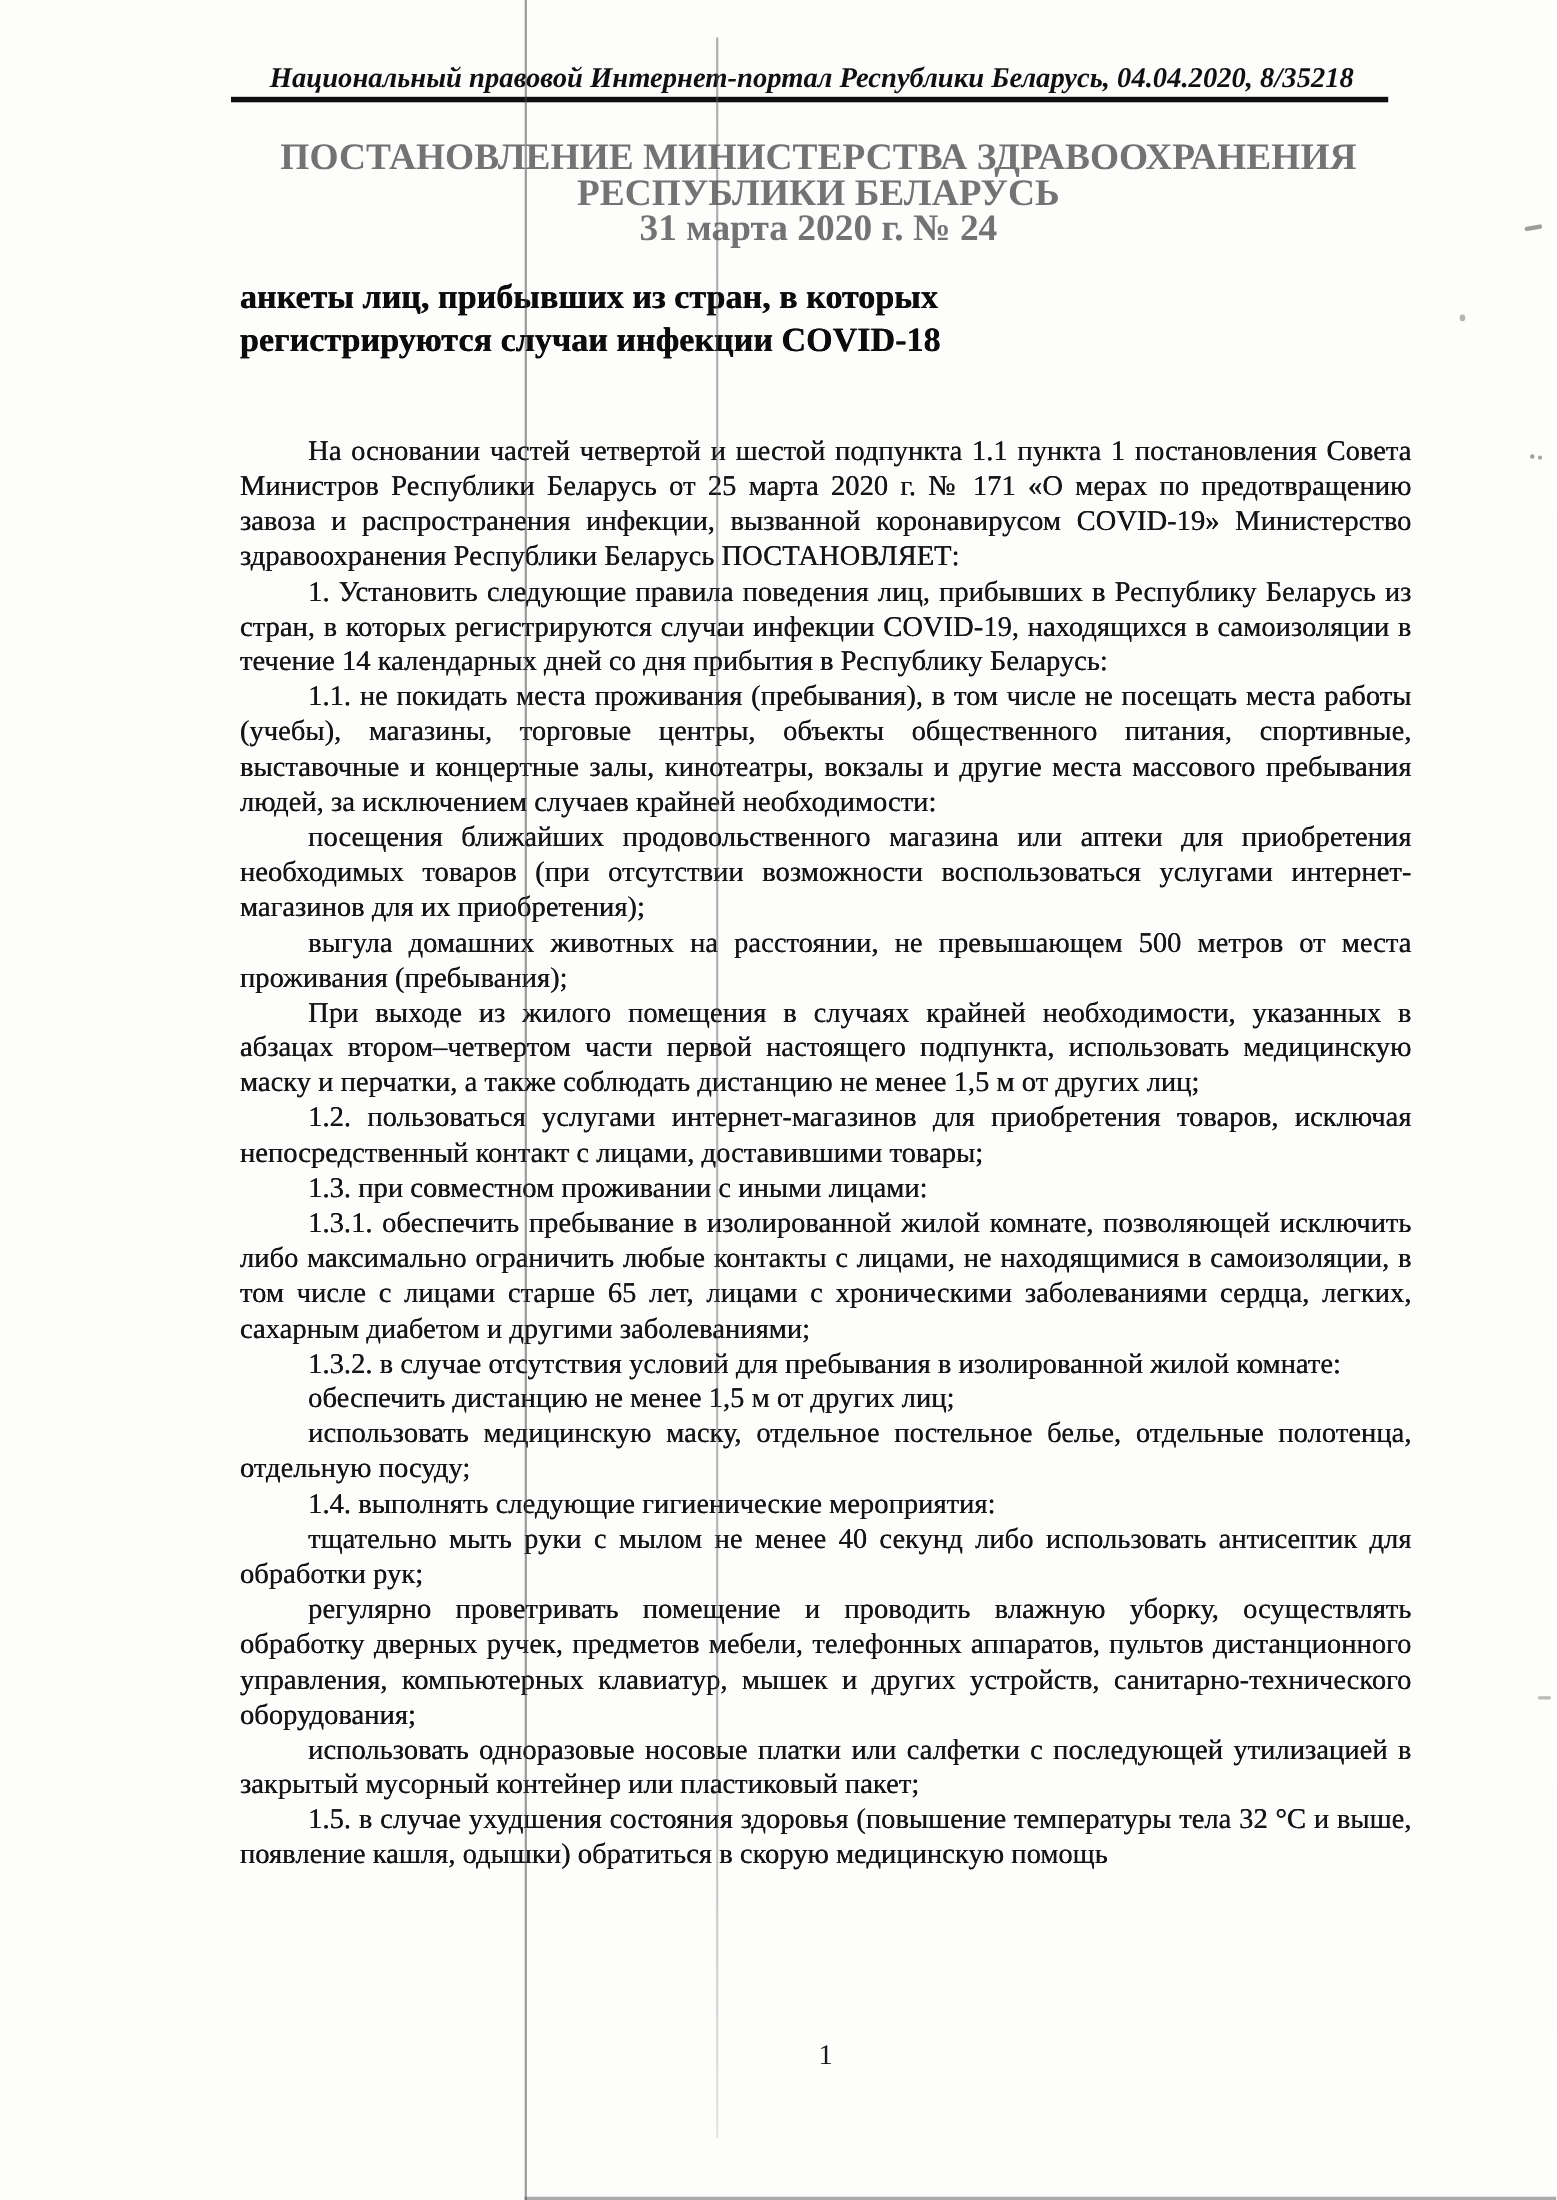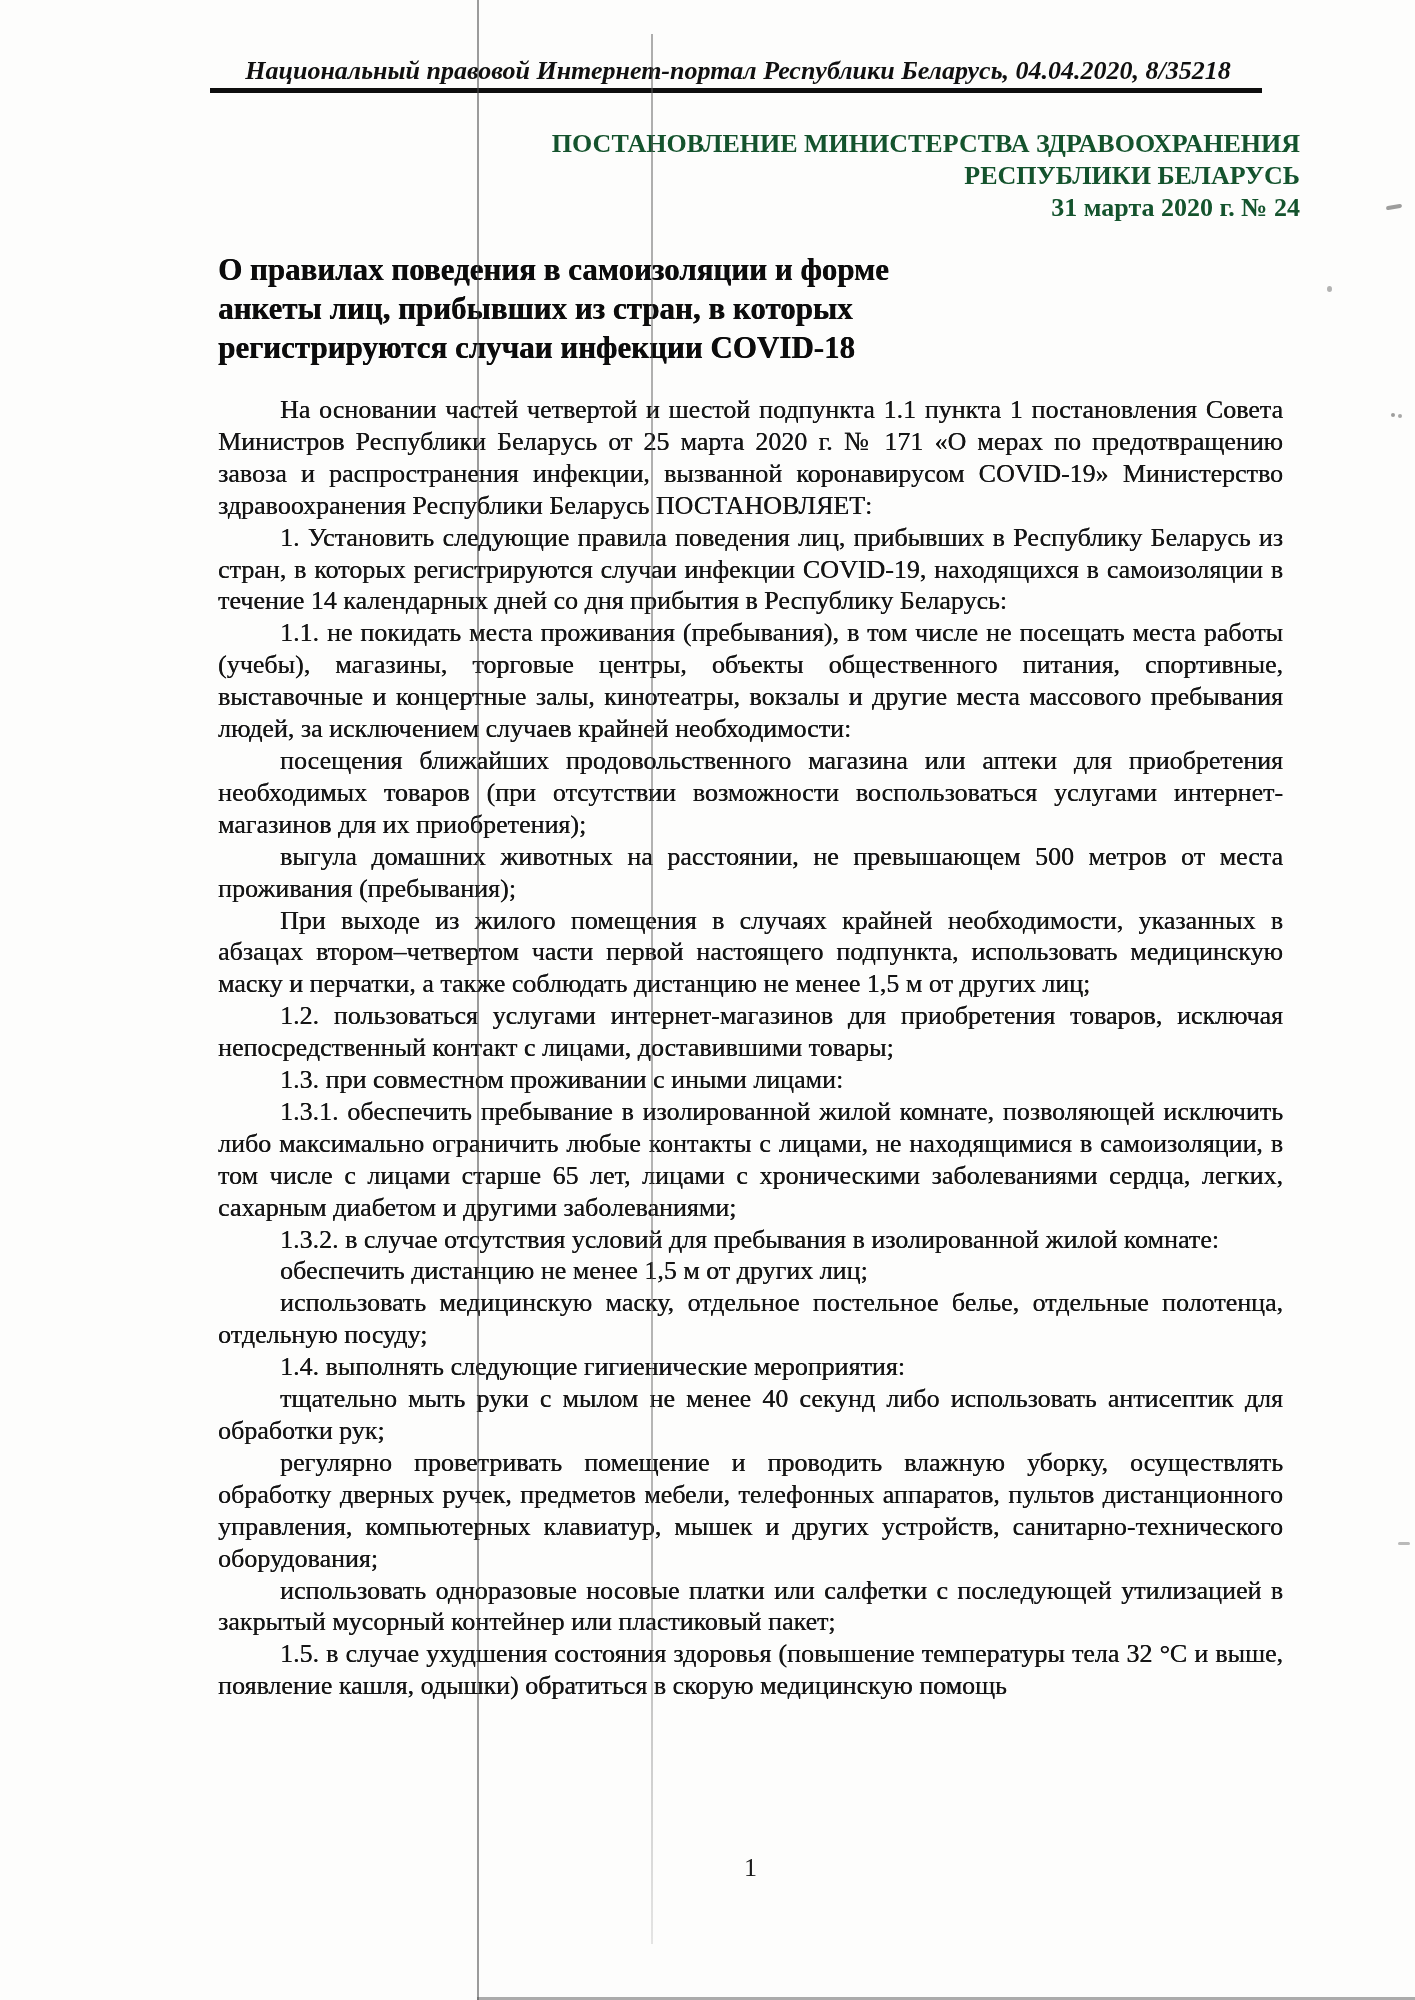--- a/index.html
+++ b/index.html
@@ -31,23 +31,23 @@
     font-size: 26px; font-weight: bold; font-style: italic;
     white-space: nowrap;
     color: #101010;
   }
   .masthead-rule {
     position: absolute; top: 88px; left: 210px; width: 1052px; height: 5px;
     background: #0e0e0e;
   }
   .resolution {
     position: absolute; top: 128px; left: 188px; width: 1112px;
-    text-align: right;
-    font-size: 26px; font-weight: bold; line-height: 32px;
-    color: #14532d;
+    text-align: center;
+    font-size: 34px; font-weight: bold; line-height: 32px;
+    color: #737373;
   }
   .doc-title {
     position: absolute; top: 250px; left: 218px; width: 920px;
     font-size: 31px; font-weight: bold; line-height: 39px;
     color: #0c0c0c;
     text-shadow: 0.4px 0 0 currentColor;
   }
   .body-text {
     position: absolute; top: 394px; left: 218px; width: 1065px;
     font-size: 26px; line-height: 31.9px;
@@ -83,21 +83,20 @@
 
   <div class="masthead-rule"></div>
 
   <div class="resolution">
     <div>ПОСТАНОВЛЕНИЕ МИНИСТЕРСТВА ЗДРАВООХРАНЕНИЯ</div>
     <div>РЕСПУБЛИКИ БЕЛАРУСЬ</div>
     <div>31 марта 2020 г. № 24</div>
   </div>
 
   <div class="doc-title">
-    <div>О правилах поведения в самоизоляции и форме</div>
     <div>анкеты лиц, прибывших из стран, в которых</div>
     <div>регистрируются случаи инфекции COVID-18</div>
   </div>
 
   <div class="body-text">
       <p>На основании частей четвертой и шестой подпункта 1.1 пункта 1 постановления Совета Министров Республики Беларусь от 25 марта 2020 г. № 171 «О мерах по предотвращению завоза и распространения инфекции, вызванной коронавирусом COVID-19» Министерство здравоохранения Республики Беларусь ПОСТАНОВЛЯЕТ:</p>
       <p>1. Установить следующие правила поведения лиц, прибывших в Республику Беларусь из стран, в которых регистрируются случаи инфекции COVID-19, находящихся в самоизоляции в течение 14 календарных дней со дня прибытия в Республику Беларусь:</p>
       <p>1.1. не покидать места проживания (пребывания), в том числе не посещать места работы (учебы), магазины, торговые центры, объекты общественного питания, спортивные, выставочные и концертные залы, кинотеатры, вокзалы и другие места массового пребывания людей, за исключением случаев крайней необходимости:</p>
       <p>посещения ближайших продовольственного магазина или аптеки для приобретения необходимых товаров (при отсутствии возможности воспользоваться услугами интернет-магазинов для их приобретения);</p>
       <p>выгула домашних животных на расстоянии, не превышающем 500 метров от места проживания (пребывания);</p>

